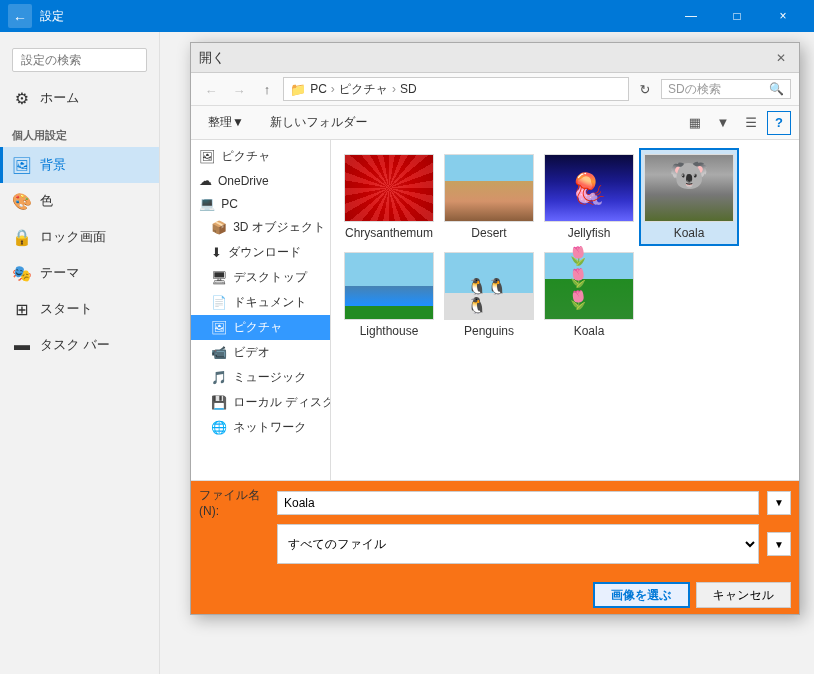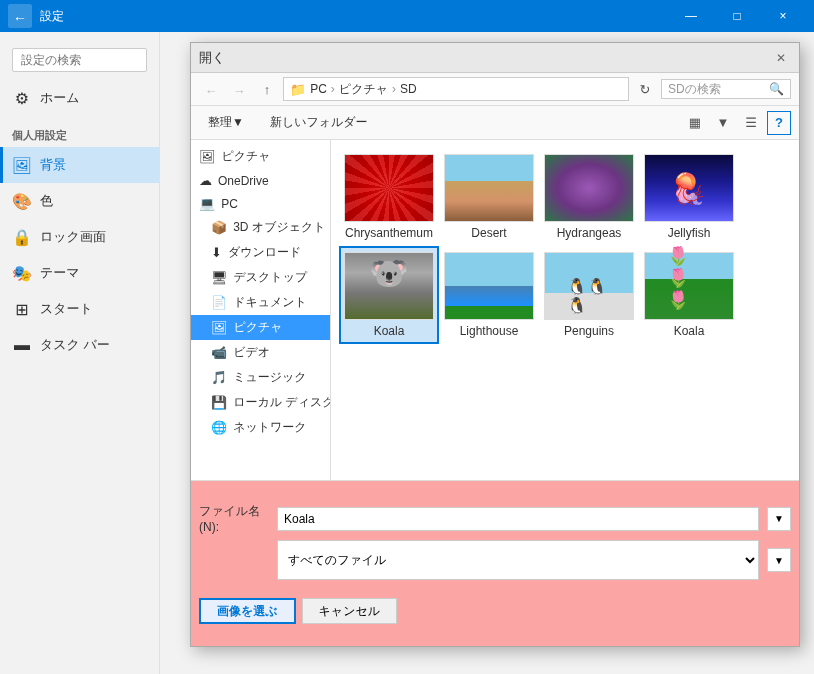--- a/index.html
+++ b/index.html
@@ -366,22 +366,22 @@
     .thumb-tulips::after {
       content: '🌷🌷🌷';
       position: absolute;
       bottom: 8px; left: 50%;
       transform: translateX(-50%);
       font-size: 18px;
     }
 
     
     .dialog-footer {
-      padding: 22px 8px;
-      background: #fca5a5;
+      padding: 6px 8px;
+      background: #f97316;
       border-top: 1px solid #ddd;
     }
     .footer-row {
       display: flex;
       align-items: center;
       margin-bottom: 6px;
       gap: 8px;
     }
     .footer-label {
       font-size: 12px;
@@ -412,20 +412,21 @@
       background: white;
       display: flex;
       align-items: center;
       justify-content: center;
       font-size: 10px;
       cursor: pointer;
       flex-shrink: 0;
     }
     .footer-buttons {
       display: flex;
+      justify-content: flex-end;
       gap: 6px;
       margin-top: 18px;
     }
     .footer-action-btn {
       height: 26px;
       padding: 0 16px;
       font-size: 12px;
       cursor: pointer;
       border: 1px solid #ccc;
       background: #f0f0f0;
@@ -612,24 +613,20 @@
           <div class="file-item">
             <div class="thumb-chrysanthemum"></div>
             <span class="file-label">Chrysanthemum</span>
           </div>
 
           <div class="file-item">
             <div class="thumb-desert"></div>
             <span class="file-label">Desert</span>
           </div>
 
-          <div class="file-item">
-            <div class="thumb-hydrangeas"></div>
-            <span class="file-label">Hydrangeas</span>
-          </div>
 
           <div class="file-item">
             <div class="thumb-jellyfish"></div>
             <span class="file-label">Jellyfish</span>
           </div>
 
           <div class="file-item selected">
             <div class="thumb-koala"></div>
             <span class="file-label">Koala</span>
           </div>

